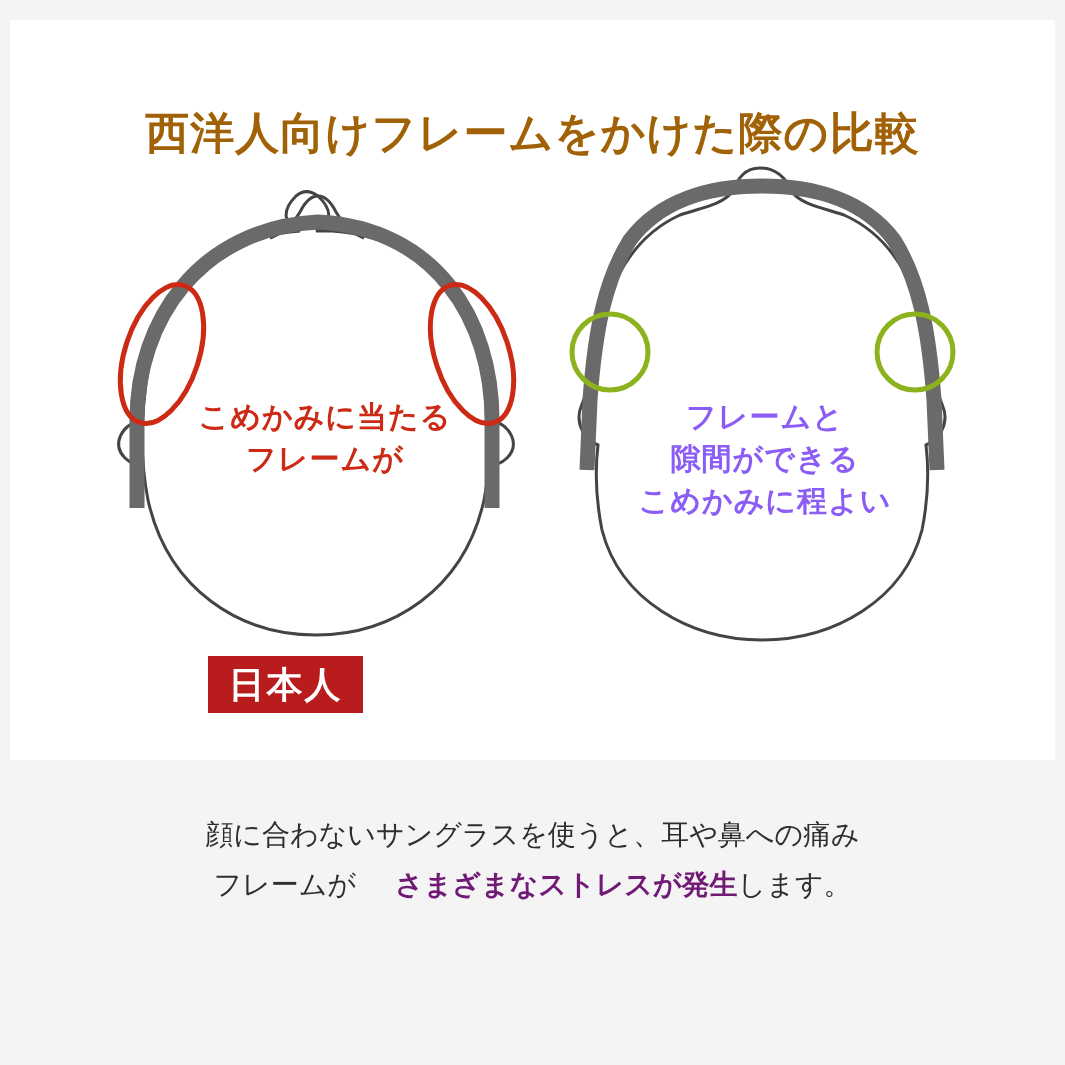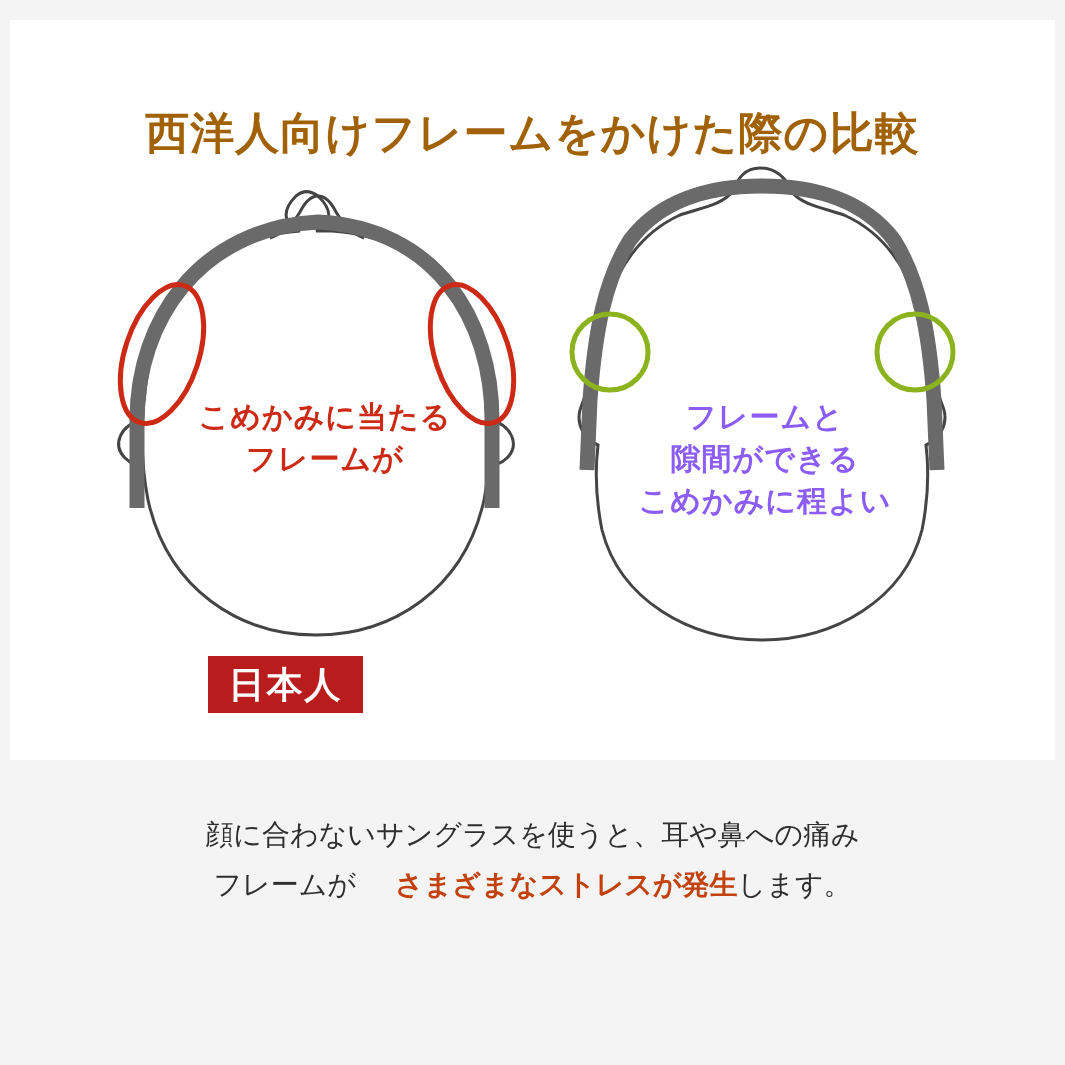--- a/index.html
+++ b/index.html
@@ -73,21 +73,21 @@
       position: absolute;
       left: 0;
       top: 810px;
       width: 1065px;
       text-align: center;
       font-size: 28px;
       line-height: 50px;
       color: #2e2e2e;
     }
     .desc .line { display: block; }
-    .desc b { font-weight: bold; color: #c2410c; margin-left: 39px; }
+    .desc b { font-weight: bold; color: #701a75; margin-left: 39px; }
   </style>
 </head>
 <body>
 
 <div class="page">
   <div class="card"></div>
 
   <h1 class="title">西洋人向けフレームをかけた際の比較</h1>
 
   <svg class="diagram" width="1065" height="760" viewBox="0 0 1065 760" xmlns="http://www.w3.org/2000/svg">

